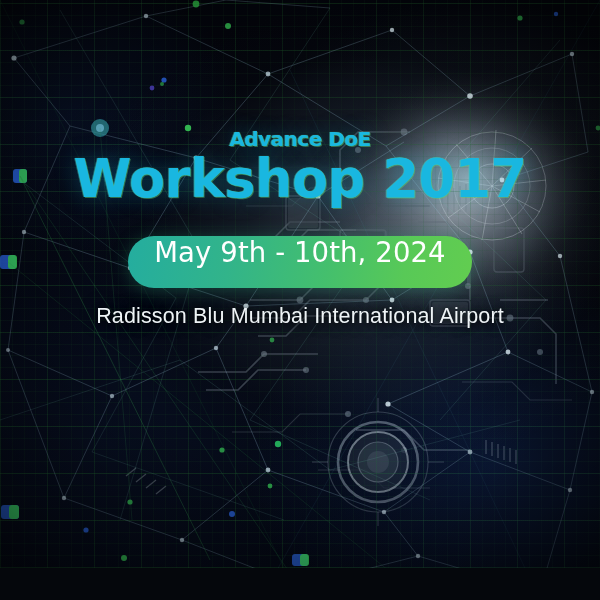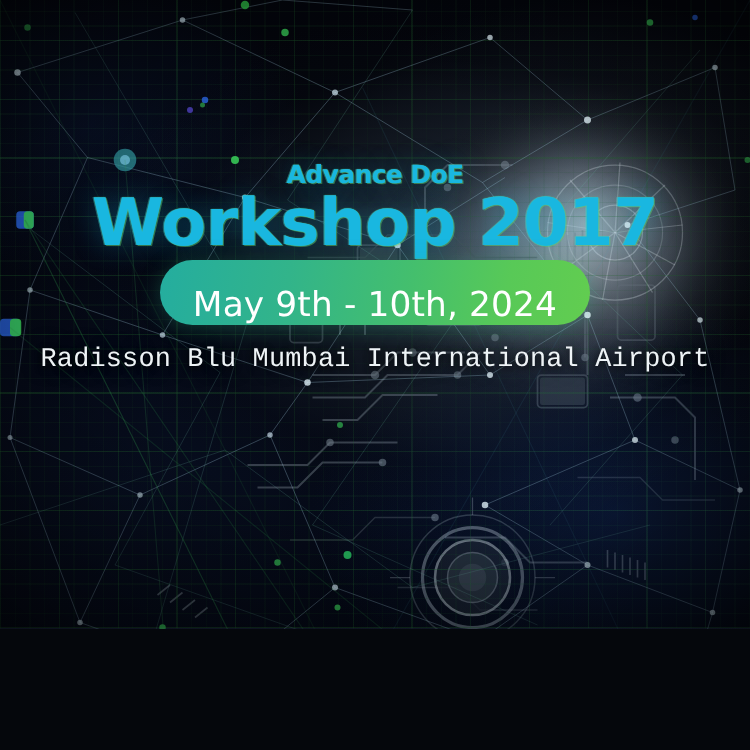--- a/index.html
+++ b/index.html
@@ -7,21 +7,21 @@
 
   html, body {
     width:600px; height:600px;
     background:#05070c;
     font-family:"Liberation Sans", sans-serif;
     overflow:hidden;
   }
 
   #poster {
     position:relative;
-    width:600px; height:503px;
+    width:600px; height:568px;
     overflow:hidden;
     background:#4c1d95;
   }
 
   
   .bg-layer { position:absolute; inset:0; pointer-events:none; }
 
   
   .bg-base {
     background:
@@ -77,22 +77,23 @@
        0 0 1px rgba(110,220,120,0.75),
        1px 1px 0px rgba(90,200,110,0.45),
       -1px 0 0px rgba(60,210,230,0.35),
        0 0 22px rgba(20,160,200,0.38);
     font-family:"DejaVu Sans", sans-serif;
   }
   .headline .line { display:block; white-space:nowrap; }
   .headline .line2 { font-size:60px; }
 
   .date-badge {
+    margin-top:28px;
     display:inline-flex;
-    align-items:flex-end; justify-content:center;
+    align-items:flex-start; justify-content:center;
     height:52px;
     padding:0 26px;
     border-radius:26px;
     background:linear-gradient(100deg, #24ad9f 0%, #32b48a 30%, #44bf6d 58%, #58c957 80%, #62cd50 100%);
     color:#ffffff;
     font-size:30px;
     font-weight:400;
     letter-spacing:0.1px;
     white-space:nowrap;
     box-shadow:0 2px 18px rgba(40,180,130,0.30);
@@ -100,21 +101,21 @@
   }
 
   .venue {
     margin-top:16px;
     font-size:22px;
     font-weight:400;
     color:#eef3f6;
     letter-spacing:0.15px;
     white-space:nowrap;
     text-shadow:0 1px 6px rgba(0,0,0,0.85), 0 0 16px rgba(0,0,0,0.6);
-    font-family:Liberation Mono, monospace;
+    font-family:Liberation Sans, sans-serif;
   }
 </style>
 </head>
 <body>
 
 <div id="poster">
 
   <div class="bg-layer bg-base"></div>
 
   <svg class="bg-layer bg-svg" width="600" height="600" viewBox="0 0 600 600" aria-hidden="true">

